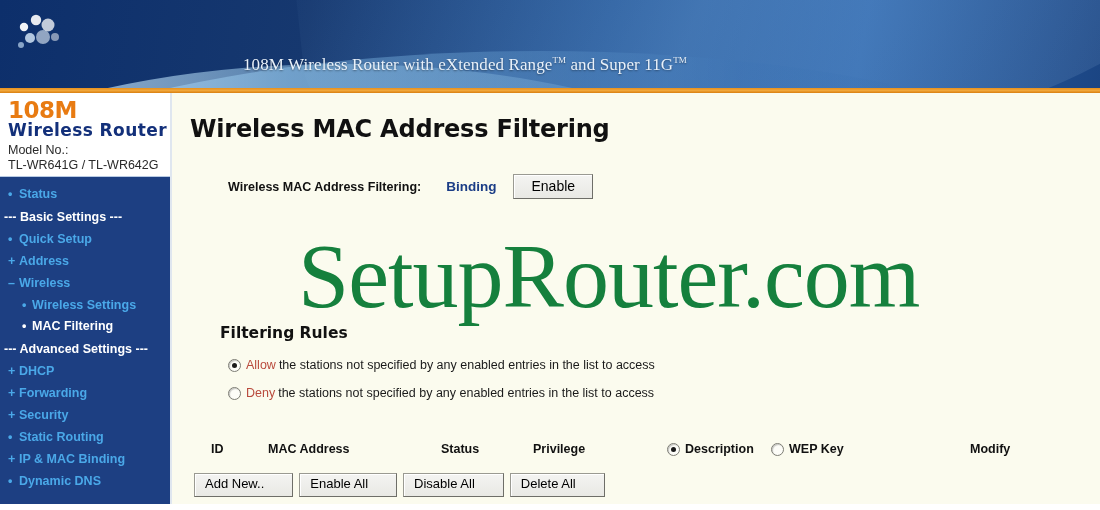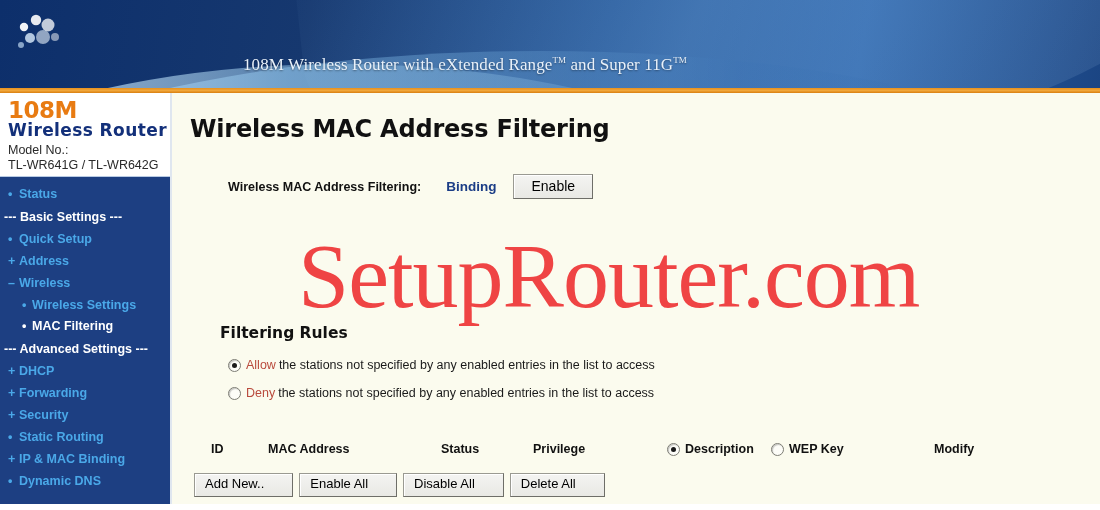--- a/index.html
+++ b/index.html
@@ -171,21 +171,21 @@
     background: #fbfbee;
     border-left: 2px solid #dfe6ef;
     box-sizing: border-box;
     overflow: hidden;
   }
   .watermark {
     position: absolute;
     left: 126px; top: 130px;
     font-family: "Liberation Serif", serif;
     font-size: 92px;
-    color: #ef4444;
+    color: #15803d;
     white-space: nowrap;
     letter-spacing: -1px;
     user-select: none;
   }
   .main-inner { position: relative; z-index: 2; }
 
   .page-title {
     position: absolute;
     left: 18px; top: 22px;
     font-size: 24px;
@@ -385,21 +385,21 @@
       <span class="th-radio" style="left:481px;">
         <span class="radio on" id="radio-desc"></span>
         <span>Description</span>
       </span>
 
       <span class="th-radio" style="left:585px;">
         <span class="radio" id="radio-wep"></span>
         <span>WEP Key</span>
       </span>
 
-      <span class="th" style="left:748px;">Modify</span>
+      <span class="th" style="left:784px;">Modify</span>
     </div>
 
     <div class="btn-row">
       <button class="btn">Add New..</button>
       <button class="btn">Enable All</button>
       <button class="btn">Disable All</button>
       <button class="btn">Delete All</button>
     </div>
 
   </div>

